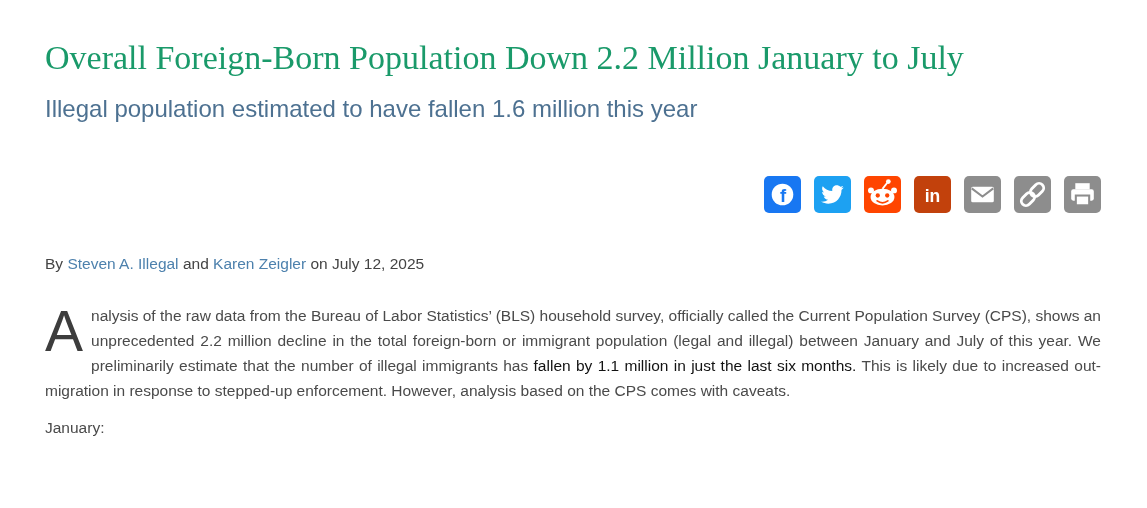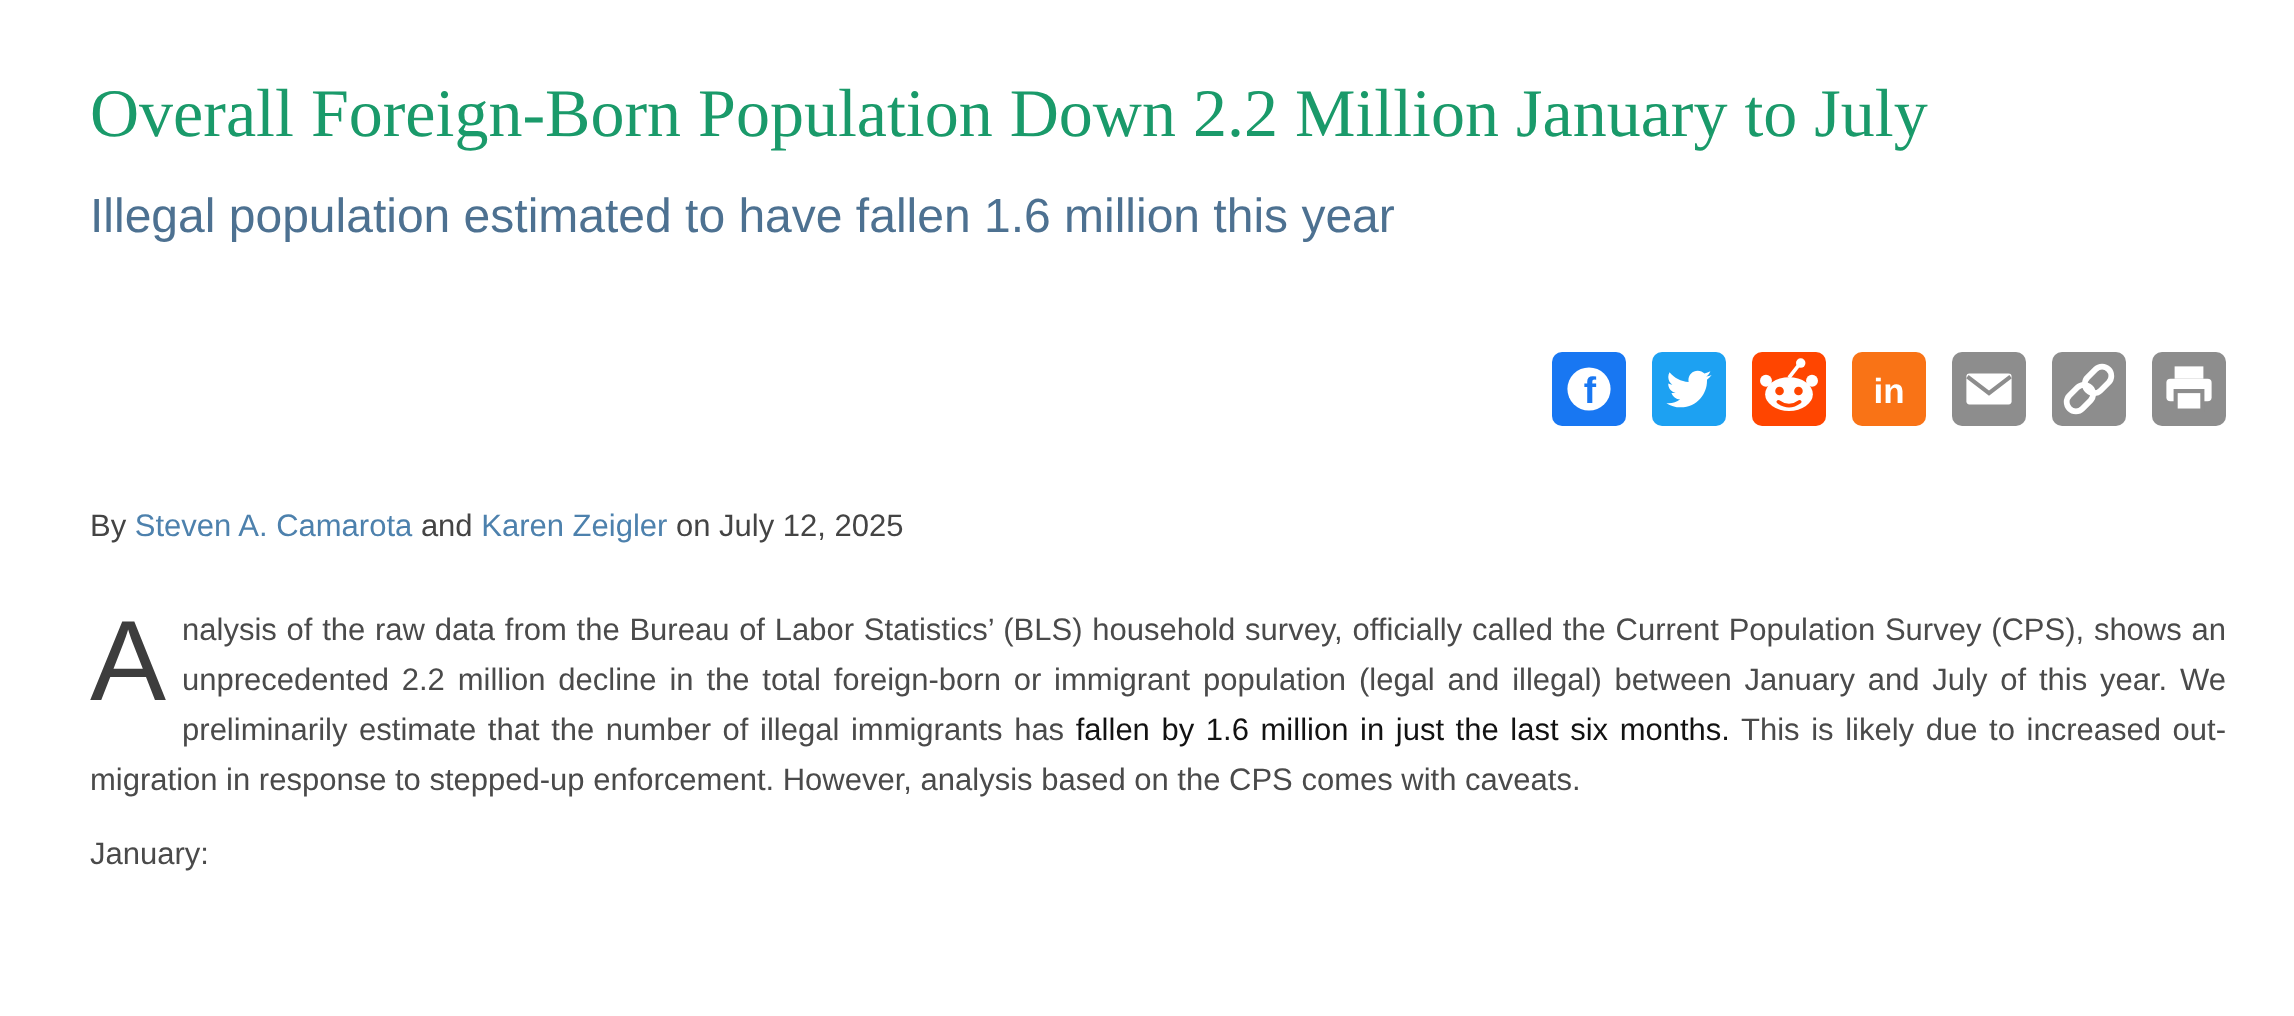--- a/index.html
+++ b/index.html
@@ -5,21 +5,21 @@
   * { margin: 0; padding: 0; box-sizing: border-box; }
   html, body { background: #ffffff; }
   body {
     width: 1147px;
     height: 508px;
     overflow: hidden;
     font-family: "Liberation Sans", sans-serif;
     position: relative;
   }
   .page {
-    padding: 36px 34px 0 45px;
+    padding: 36px 46px 0 45px;
   }
   h1.article-title {
     font-family: "Liberation Serif", serif;
     font-weight: 400;
     font-size: 34px;
     line-height: 44px;
     color: #1a9a6a;
     max-width: 1020px;
     letter-spacing: 0px;
   }
@@ -45,21 +45,21 @@
     align-items: center;
     justify-content: center;
     cursor: pointer;
     border: none;
     padding: 0;
   }
   .share-btn svg { display: block; }
   .bg-facebook { background: #1877f2; }
   .bg-twitter  { background: #1da1f2; }
   .bg-reddit   { background: #ff4500; }
-  .bg-linkedin { background: #f97316; }
+  .bg-linkedin { background: #c2410c; }
   .bg-gray     { background: #8d8d8d; }
   .byline {
     margin-top: 41px;
     font-size: 15.5px;
     line-height: 20px;
     color: #444444;
   }
   .byline a, .author-link {
     color: #4d81ad;
     text-decoration: none;
@@ -149,28 +149,28 @@
       <svg width="37" height="37" viewBox="0 0 36 36">
         <rect x="11" y="7" width="14" height="6" fill="#ffffff"></rect>
         <rect x="7" y="13" width="22" height="11" rx="2" fill="#ffffff"></rect>
         <rect x="11.5" y="19" width="13" height="9.5" fill="#ffffff" stroke="#8d8d8d" stroke-width="2"></rect>
       </svg>
     </button>
   </div>
 
   <div class="byline">
     <span>By</span>
-    <a class="author-link">Steven A. Camarota</a>
+    <a class="author-link">Steven A. Illegal</a>
     <span>and</span>
     <a class="author-link">Karen Zeigler</a>
     <span>on July 12, 2025</span>
   </div>
 
   <p class="article-body">
     <span class="dropcap">A</span>
     <span>nalysis of the raw data from the Bureau of Labor Statistics’ (BLS) household survey, officially called the Current Population Survey (CPS), shows an unprecedented 2.2 million decline in the total foreign-born or immigrant population (legal and illegal) between January and July of this year. We preliminarily estimate that the number of illegal immigrants has</span>
-    <span class="highlight-dark">fallen by 1.6 million in just the last six months.</span>
+    <span class="highlight-dark">fallen by 1.1 million in just the last six months.</span>
     <span>This is likely due to increased out-migration in response to stepped-up enforcement. However, analysis based on the CPS comes with caveats.</span>
   </p>
 
   <p class="findings">January:</p>
 
 </div>
 
 </body></html>

